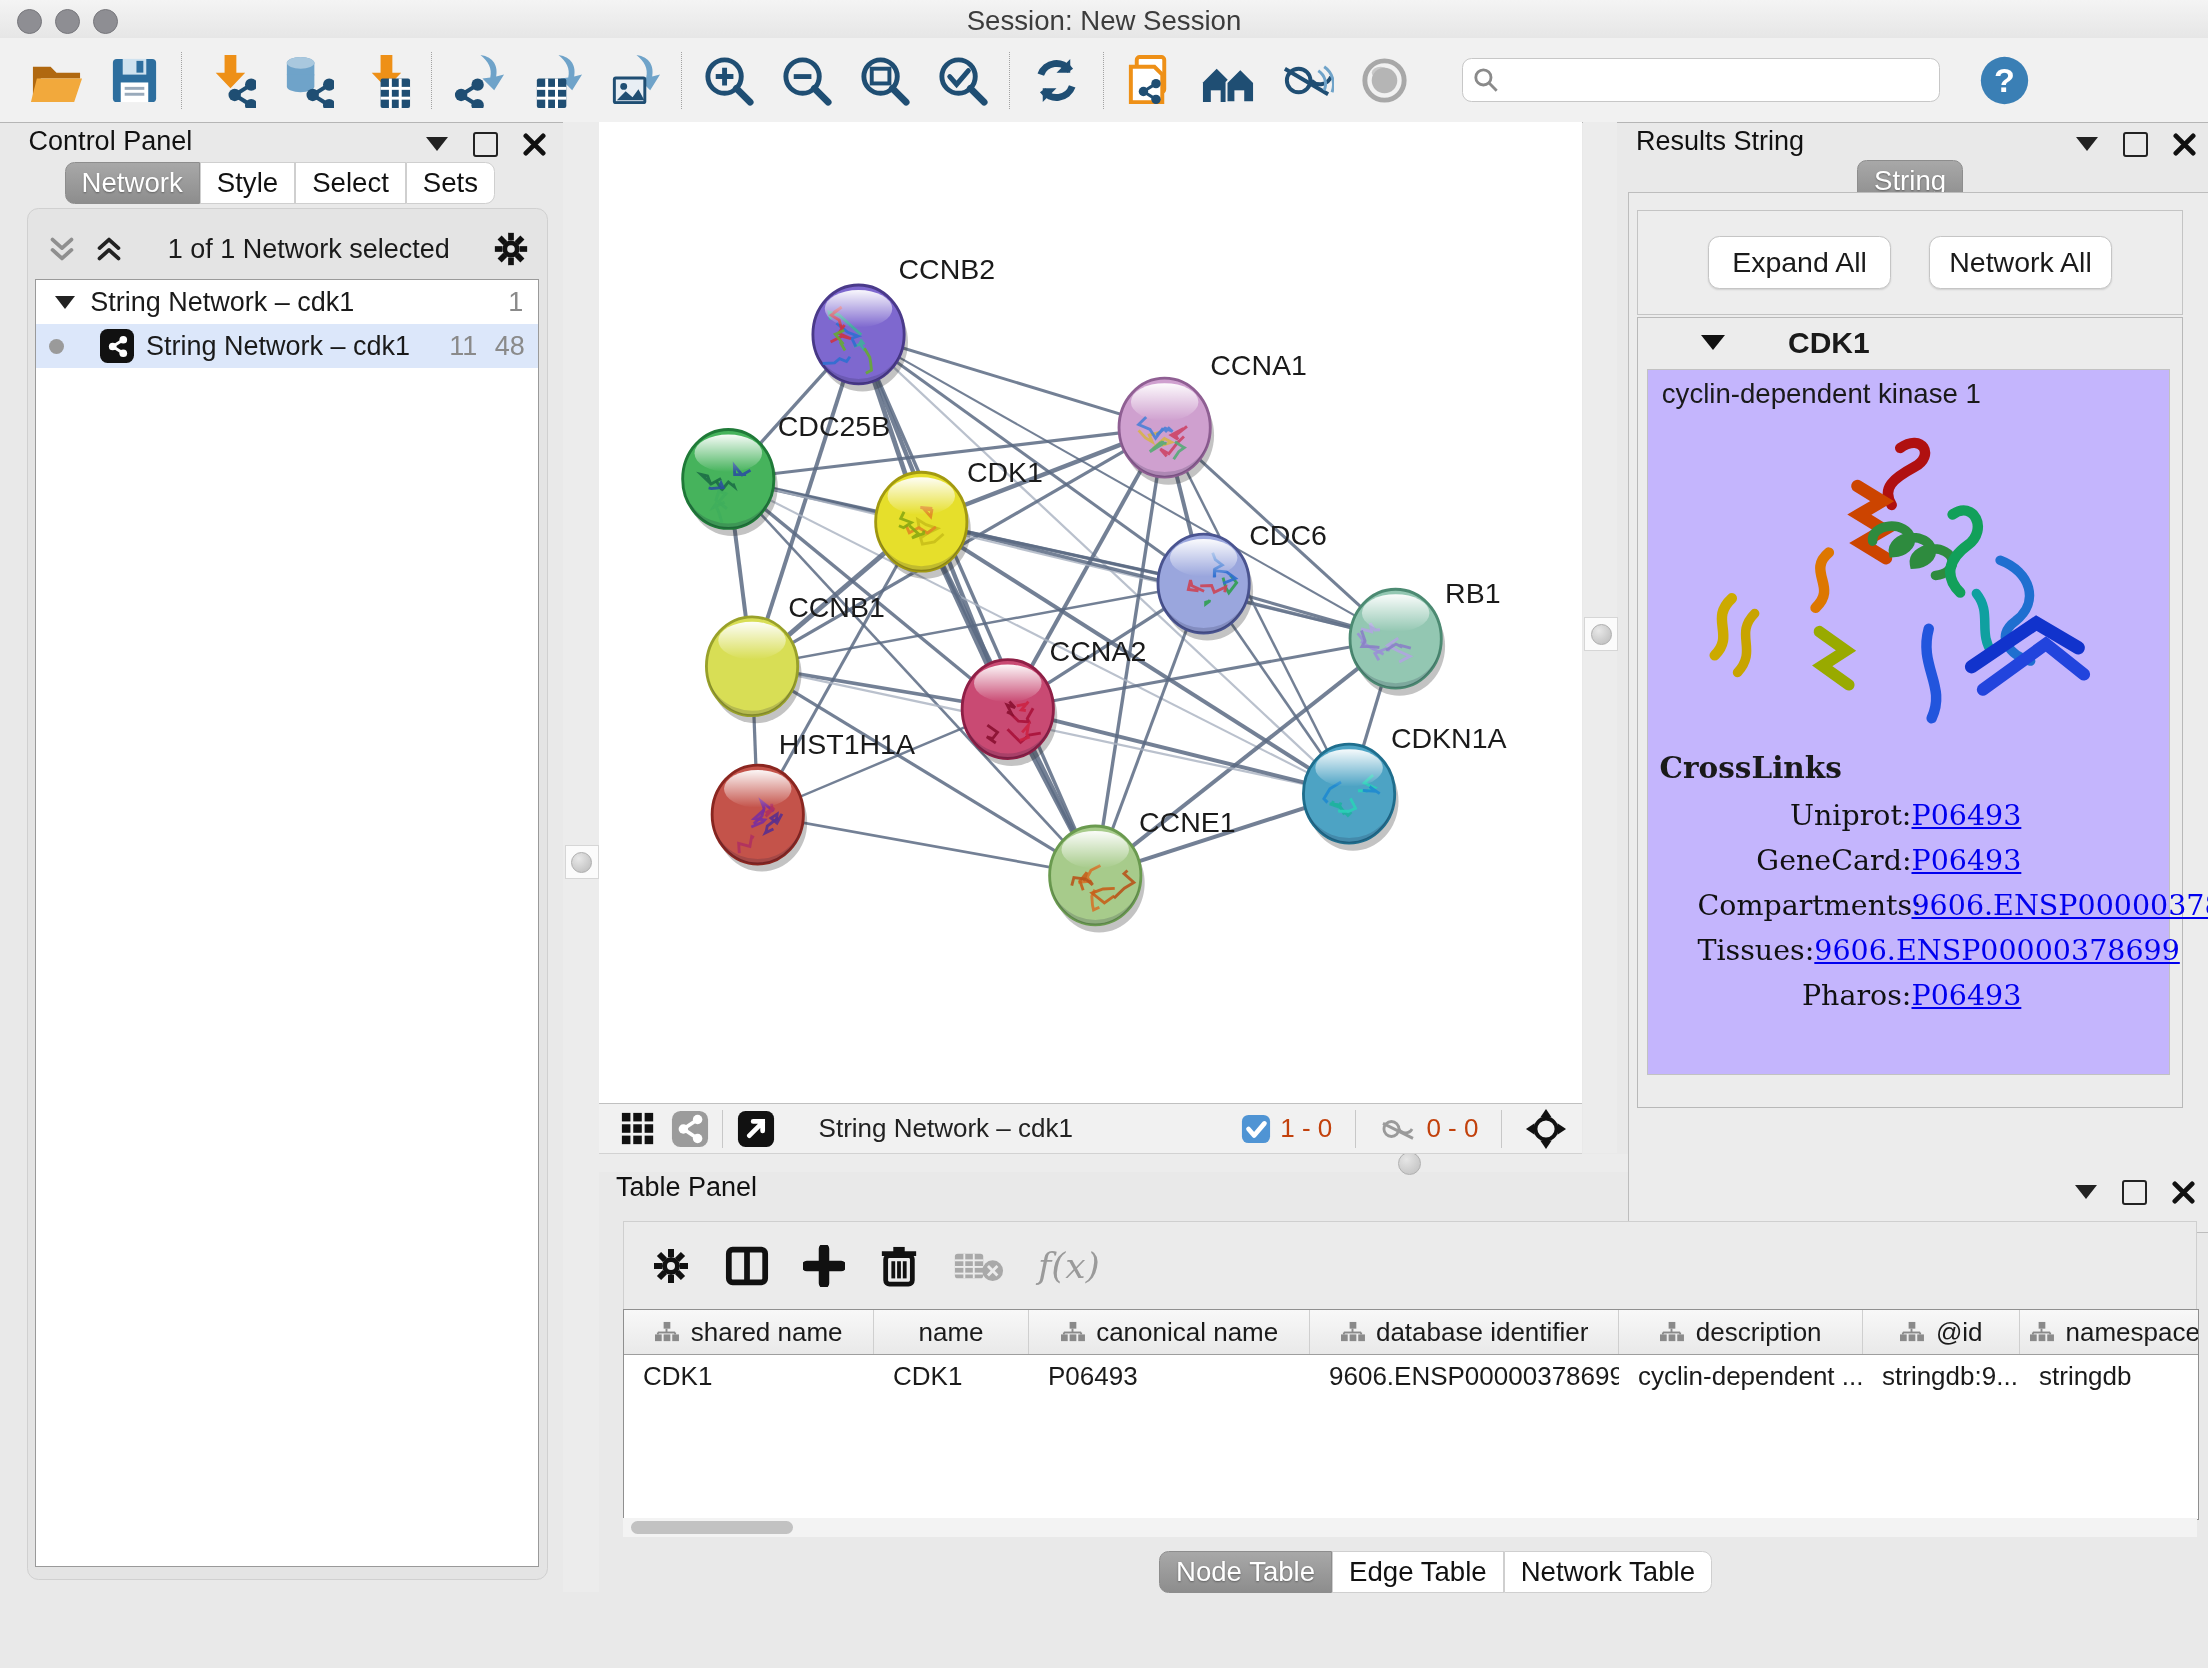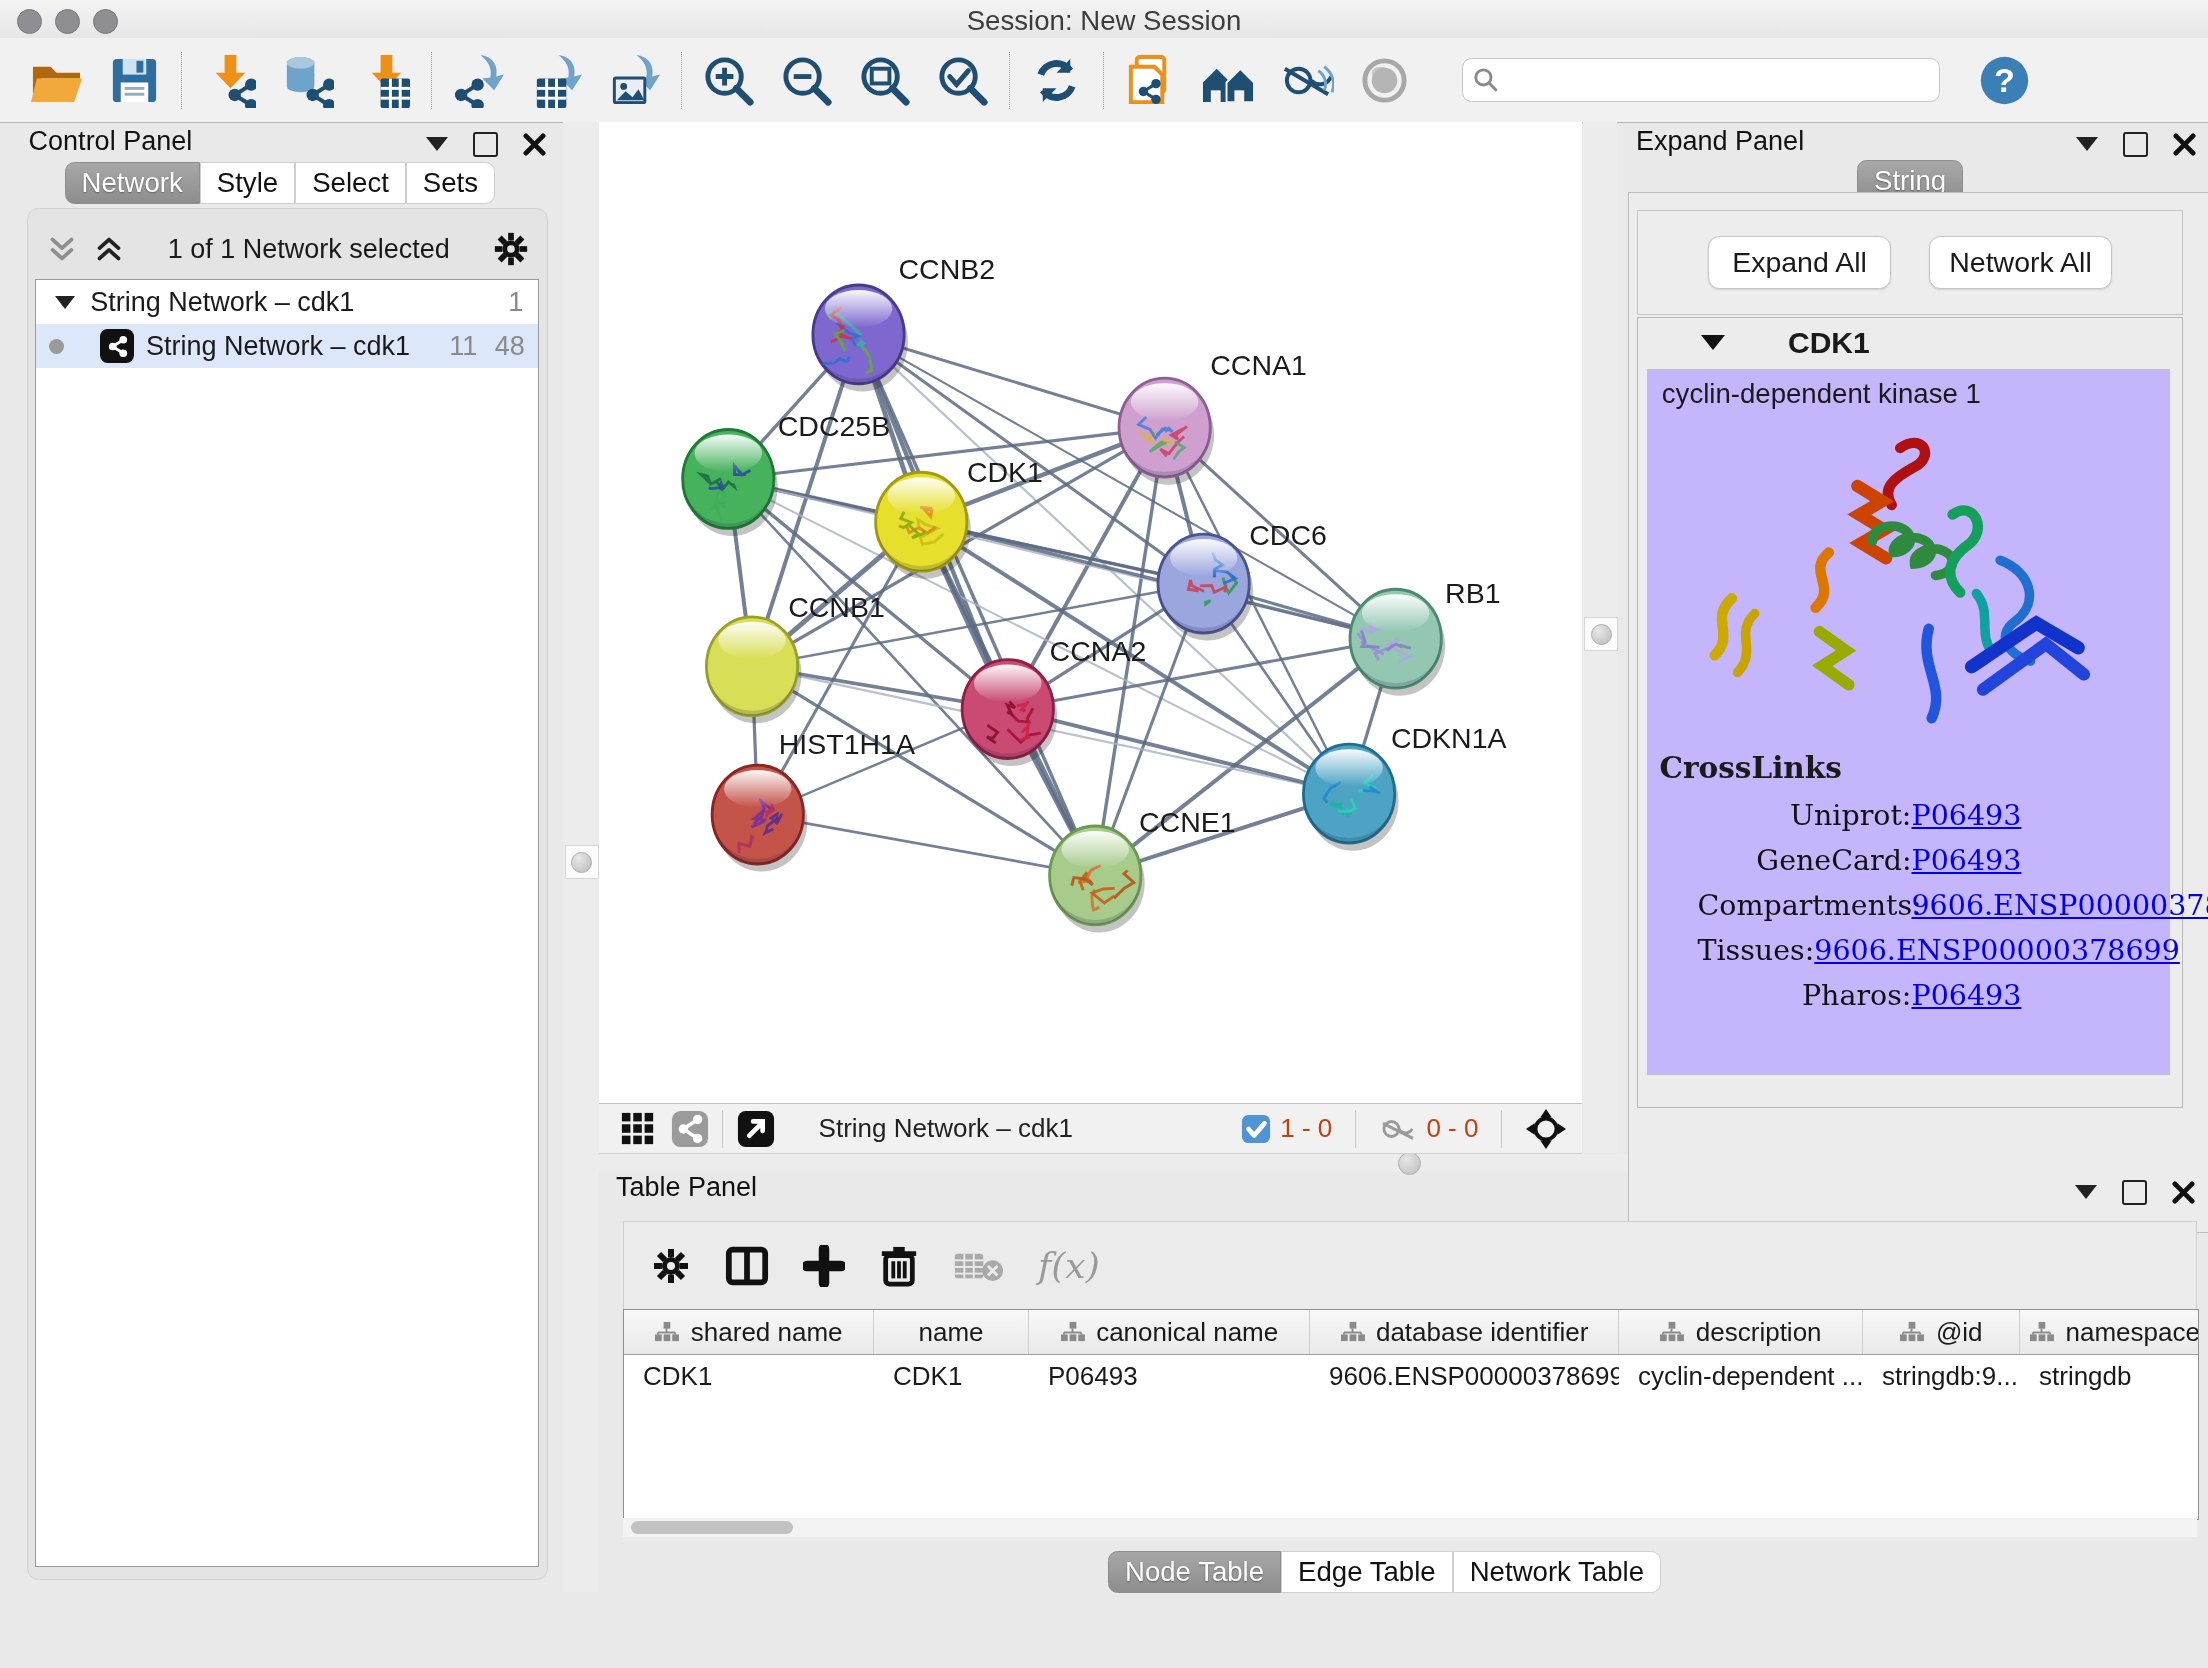--- a/index.html
+++ b/index.html
@@ -103,21 +103,21 @@
   #tp-header{display:flex;height:44px;background:linear-gradient(#f8f8f8,#e9e9e9);
     border-bottom:1.9px solid #9e9e9e;}
   .th{display:flex;align-items:center;justify-content:center;gap:11.4px;font-size:26px;
     border-right:1px solid #cfcfcf;box-sizing:border-box;flex:0 0 auto;overflow:hidden;}
   #tp-row{display:flex;height:42px;align-items:center;font-size:26px;}
   .td{padding-left:19px;box-sizing:border-box;flex:0 0 auto;overflow:hidden;
     white-space:nowrap;text-align:left;}
   #tp-scroll{position:absolute;left:24px;top:346px;width:1574px;height:19px;background:#f3f3f3;}
   #tp-thumb{position:absolute;left:7.6px;top:2.9px;width:162px;height:13.3px;background:#c2c2c2;
     border-radius:6.7px;}
-  #tp-tabs{position:absolute;left:509px;top:379px;display:flex;text-align:center;}
+  #tp-tabs{position:absolute;left:560px;top:379px;display:flex;text-align:center;}
   
   #statusbar{position:absolute;left:0;top:1592px;width:2208px;height:76px;
     background:#ececec;border-top:1.9px solid #c4c4c4;}
   .sb-btn{position:absolute;top:23px;width:59px;height:44px;background:#f6f6f6;
     border:1.9px solid #a8a8a8;display:flex;align-items:center;justify-content:center;}
   #memory-btn{position:absolute;right:15px;top:23px;width:141px;height:44px;
     background:#f9f9f9;border:1.9px solid #a0a0a0;display:flex;align-items:center;
     justify-content:center;gap:13.3px;font-size:27.6px;}
   #memory-dot{width:25px;height:25px;border-radius:50%;background:#1e9e44;}
   svg{display:block;}
@@ -701,21 +701,21 @@
               <path d="M22 43 l6 -9 h-12 z"></path>
               <path d="M1 22 l9 -6 v12 z"></path>
               <path d="M43 22 l-9 -6 v12 z"></path>
             </g>
           </svg>
       </span>
     </span>
   </div>
 
   <div id="results-panel">
-    <div class="panel-title" style="left:19px;top:3.8px">Expand Panel</div>
+    <div class="panel-title" style="left:19px;top:3.8px">Results String</div>
     <div class="panel-ctrls" style="right:13.3px;top:9.5px">
       <span class="caret-down"></span>
       <span class="float-box"></span>
       <span>
         <svg width="23" height="23" viewBox="0 0 24 24">
             <path d="M3 3 L21 21 M21 3 L3 21" stroke="#111" stroke-width="5" stroke-linecap="round"></path>
           </svg>
       </span>
     </div>
     <div class="tabs-row" style="left:240px;top:38px">

